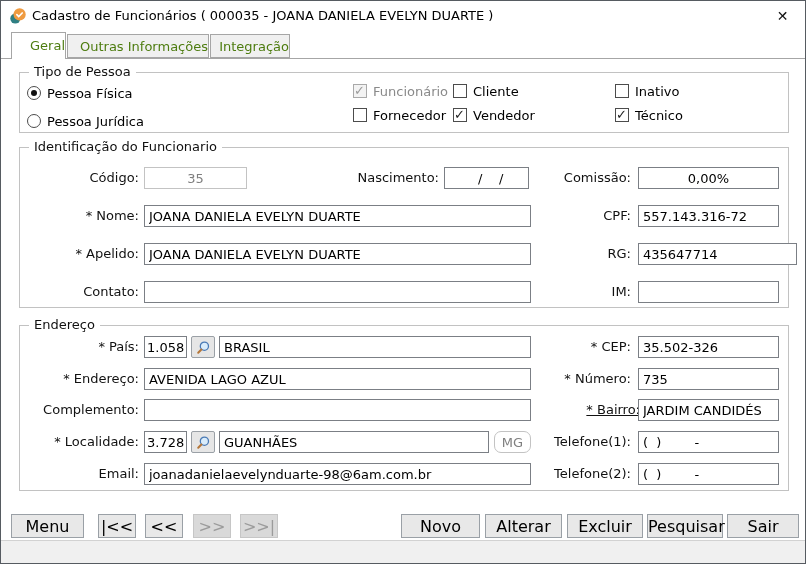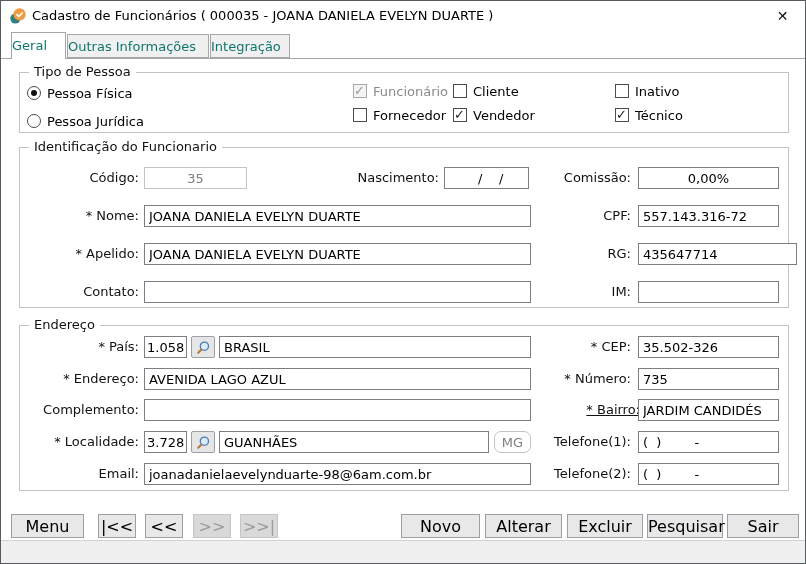--- a/index.html
+++ b/index.html
@@ -10,21 +10,21 @@
 
   
   .titlebar { position:absolute; left:0; top:0; right:0; height:30px; background:#fff; }
   .app-icon { position:absolute; left:9px; top:7px; width:16px; height:16px; }
   .wtitle { position:absolute; left:31px; top:0; height:30px; line-height:30px;
             font-size:13px; color:#000; white-space:nowrap; }
   .closebtn { position:absolute; right:0; top:0; width:45px; height:30px; text-align:center;
               line-height:30px; font-size:14px; color:#111; cursor:pointer; background:#fff; border:none; }
 
   
-  .tab { position:absolute; text-align:left; font-size:13px; color:#0f766e;
+  .tab { position:absolute; text-align:right; font-size:13px; color:#4d7c0f;
          border:1px solid #a6a6a6; background:#f0f0f0; cursor:pointer; }
   .tab.inactive { top:33px; height:24px; line-height:23px; }
   .tab.active { top:31px; height:27px; line-height:25px; background:#fff; border-bottom:none; z-index:3; }
   .tabline { position:absolute; left:0; right:0; top:57px; border-top:1px solid #a6a6a6; z-index:1; }
 
   
   .grp { position:absolute; border:1px solid #c2c2c2;padding-left:29px; }
   .cap { position:absolute; top:-9px; left:9px; background:#fff; padding:0 5px;
          font-size:13px; line-height:15px; color:#111; white-space:nowrap; }
 

